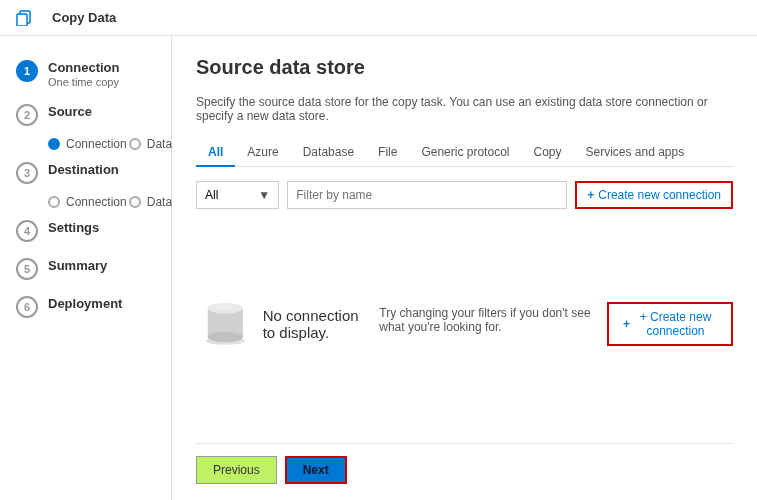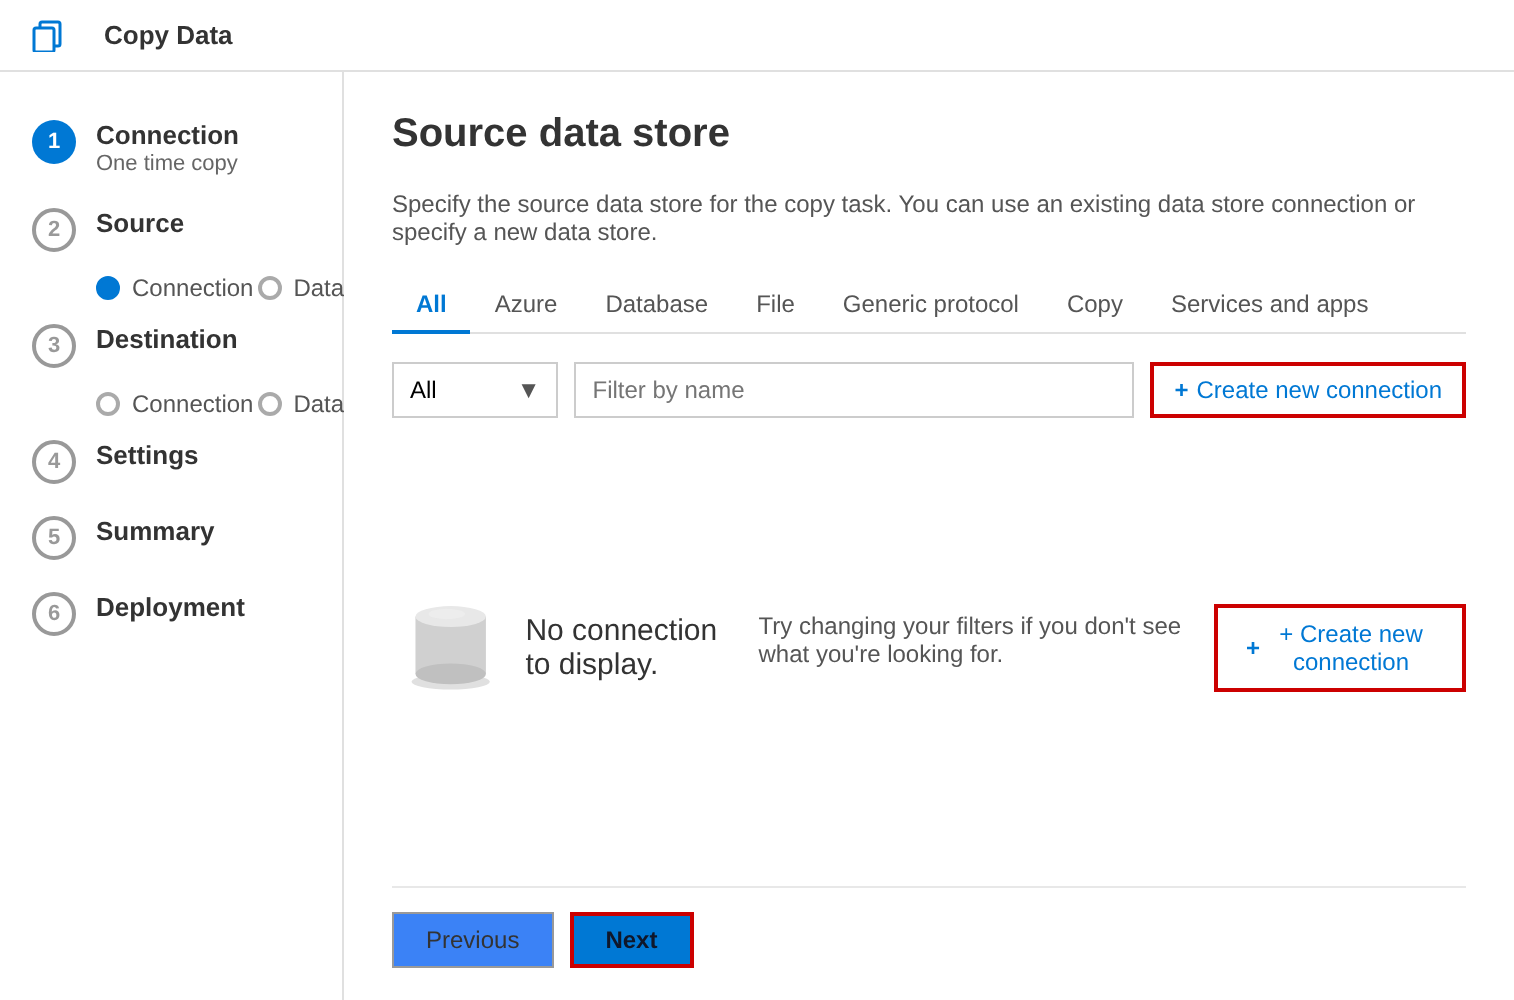--- a/index.html
+++ b/index.html
@@ -252,21 +252,21 @@
       justify-content: flex-start;
       gap: 8px;
       padding-top: 12px;
       border-top: 1px solid #e8e8e8;
       margin-top: auto;
     }
     .btn-prev {
       padding: 5px 16px;
       font-size: 12px;
       border: 1px solid #999;
-      background: #3b82f6;
+      background: #bef264;
       cursor: pointer;
       color: #333;
     }
     .btn-next {
       padding: 5px 16px;
       font-size: 12px;
       border: 2px solid #c00;
       background: #0078d4;
       color: #0f172a;
       cursor: pointer;

